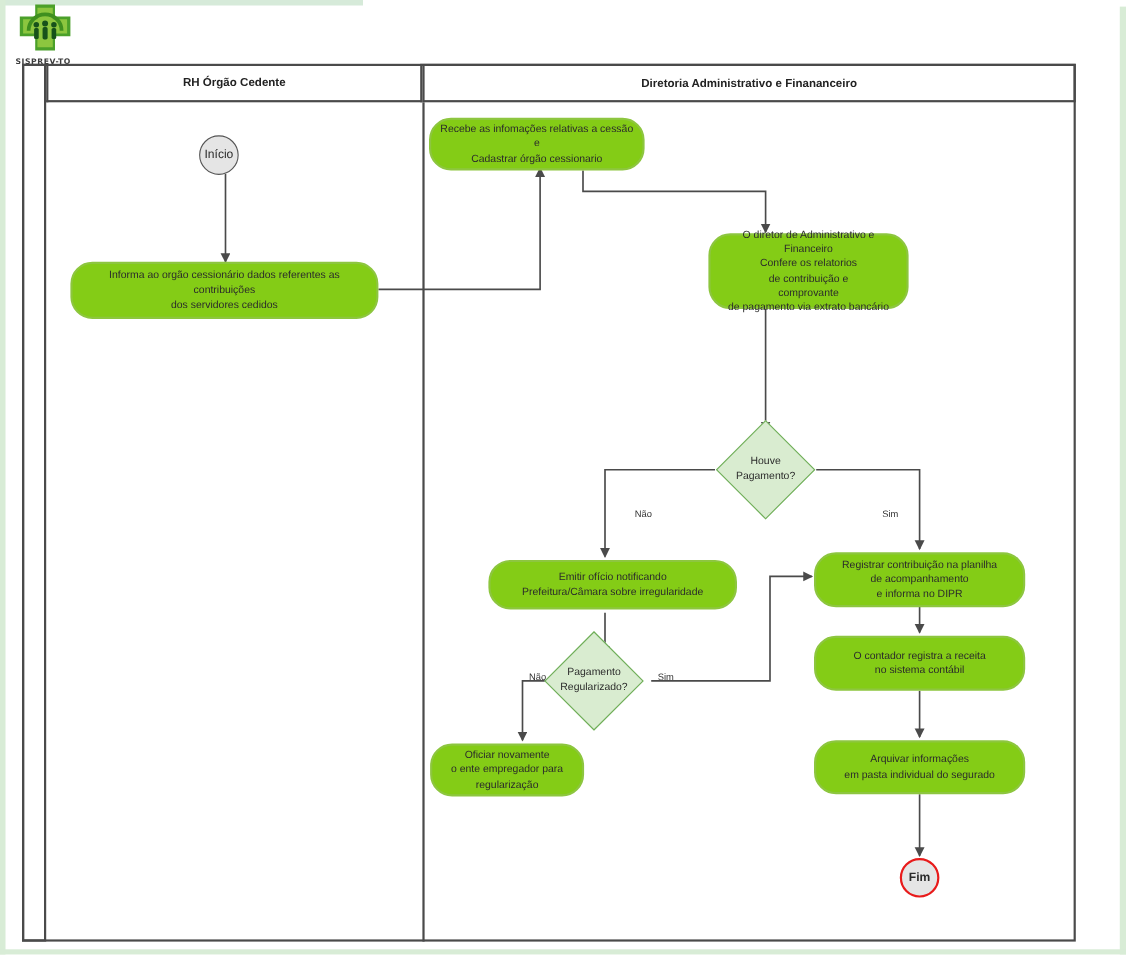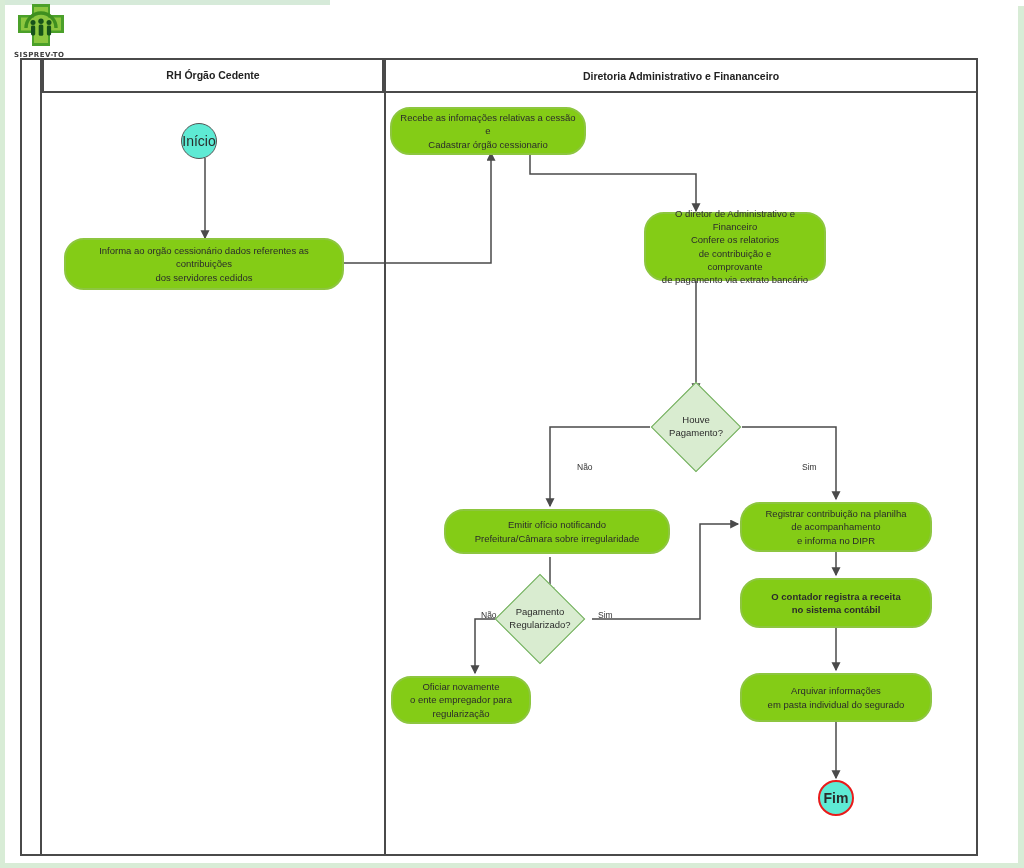--- a/index.html
+++ b/index.html
@@ -118,24 +118,24 @@
   }
   .proc {
     background: #84cc16;
     border: 2.5px solid #8dc63f;
     border-radius: 20px;
     font-size: 9.5px;
     line-height: 1.38;
     padding: 2px 6px;
   }
   .terminator {
-    background: #5eead4;
+    background: #e5e5e5;
     border: 1.5px solid #555;
     border-radius: 50%;
-    font-size: 14px;
+    font-size: 11px;
   }
   .terminator.end {
     border: 2.5px solid #e81b1b;
     font-weight: bold;
   }
   .diamond-wrap {
     position: absolute;
   }
   .diamond-shape {
     position: absolute;
@@ -311,21 +311,21 @@
       <div>
         <div>Pagamento</div>
         <div>Regularizado?</div>
       </div>
     </div>
   </div>
 
   <div class="edge-label" style="left:481px; top:610px;">Não</div>
   <div class="edge-label" style="left:598px; top:610px;">Sim</div>
 
-  <div class="node proc" style="left:740px; top:578px; width:192px; height:50px;font-weight:bold;">
+  <div class="node proc" style="left:740px; top:578px; width:192px; height:50px;">
     <div>
       <div>O contador registra a receita</div>
       <div>no sistema contábil</div>
     </div>
   </div>
 
   <div class="node proc" style="left:391px; top:676px; width:140px; height:48px;">
     <div>
       <div>Oficiar novamente</div>
       <div>o ente empregador para regularização</div>

